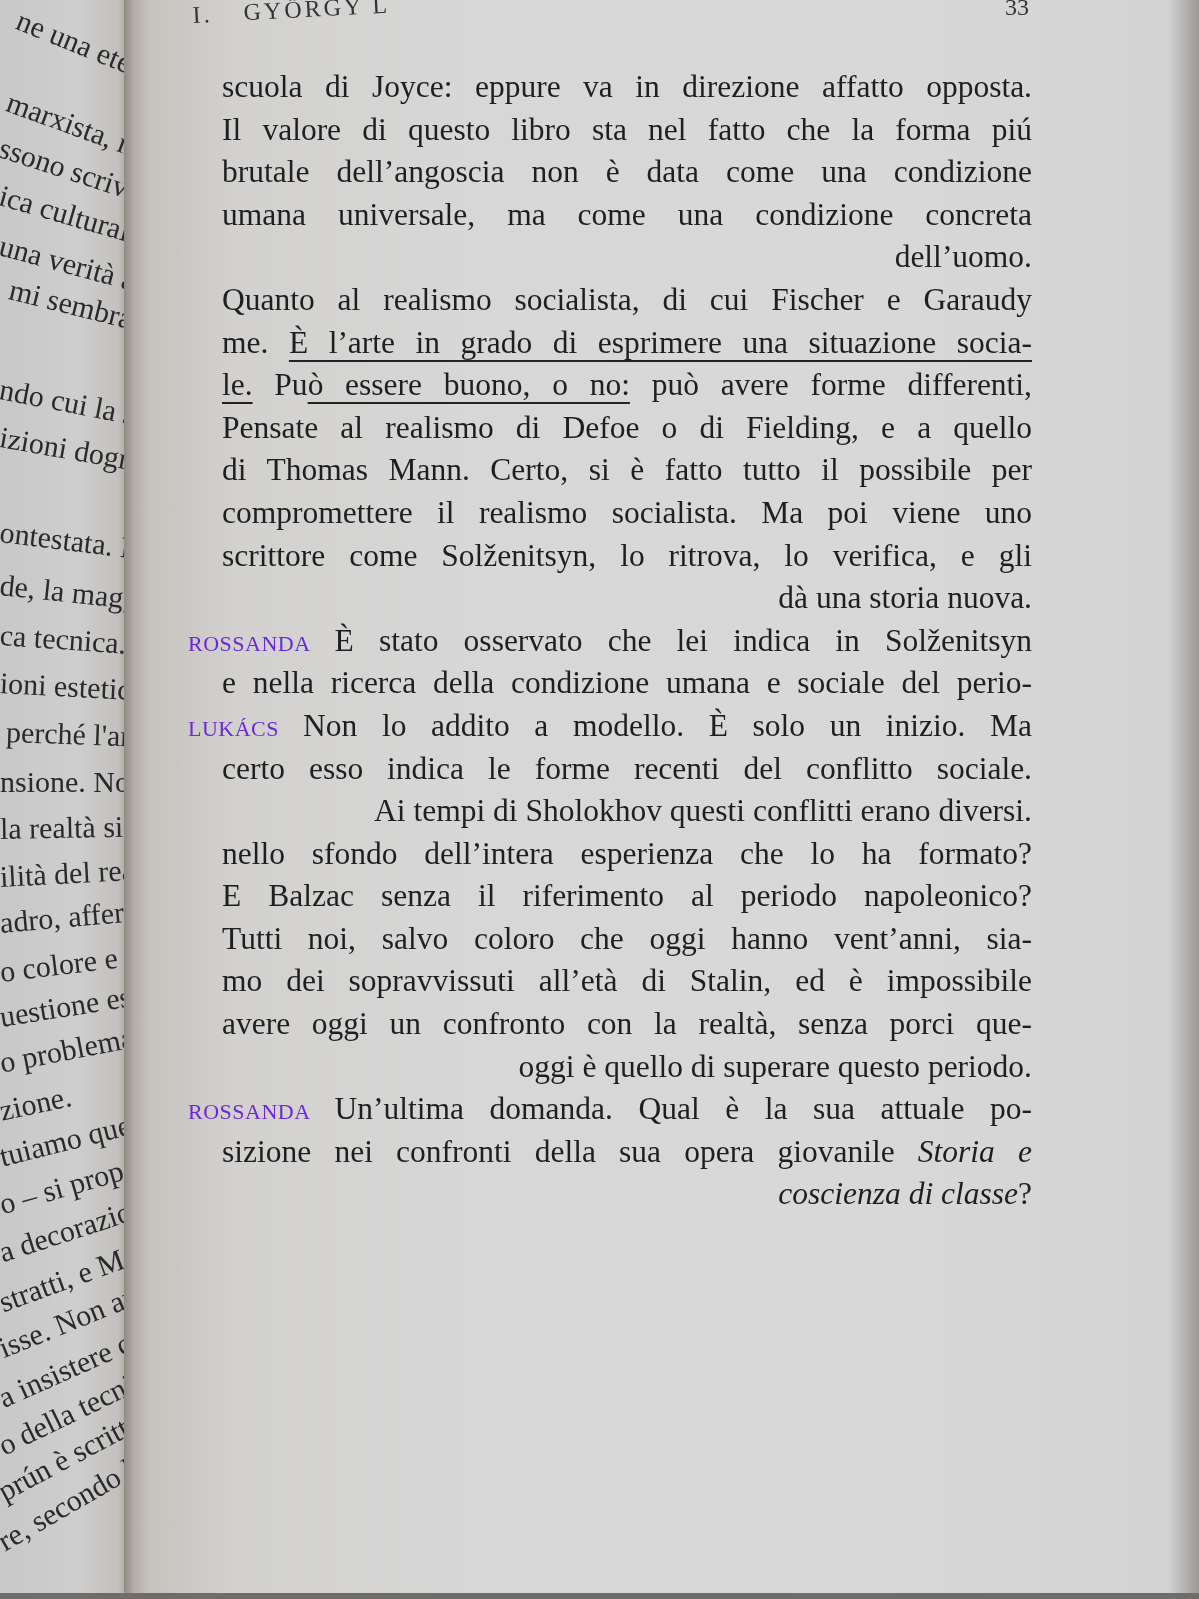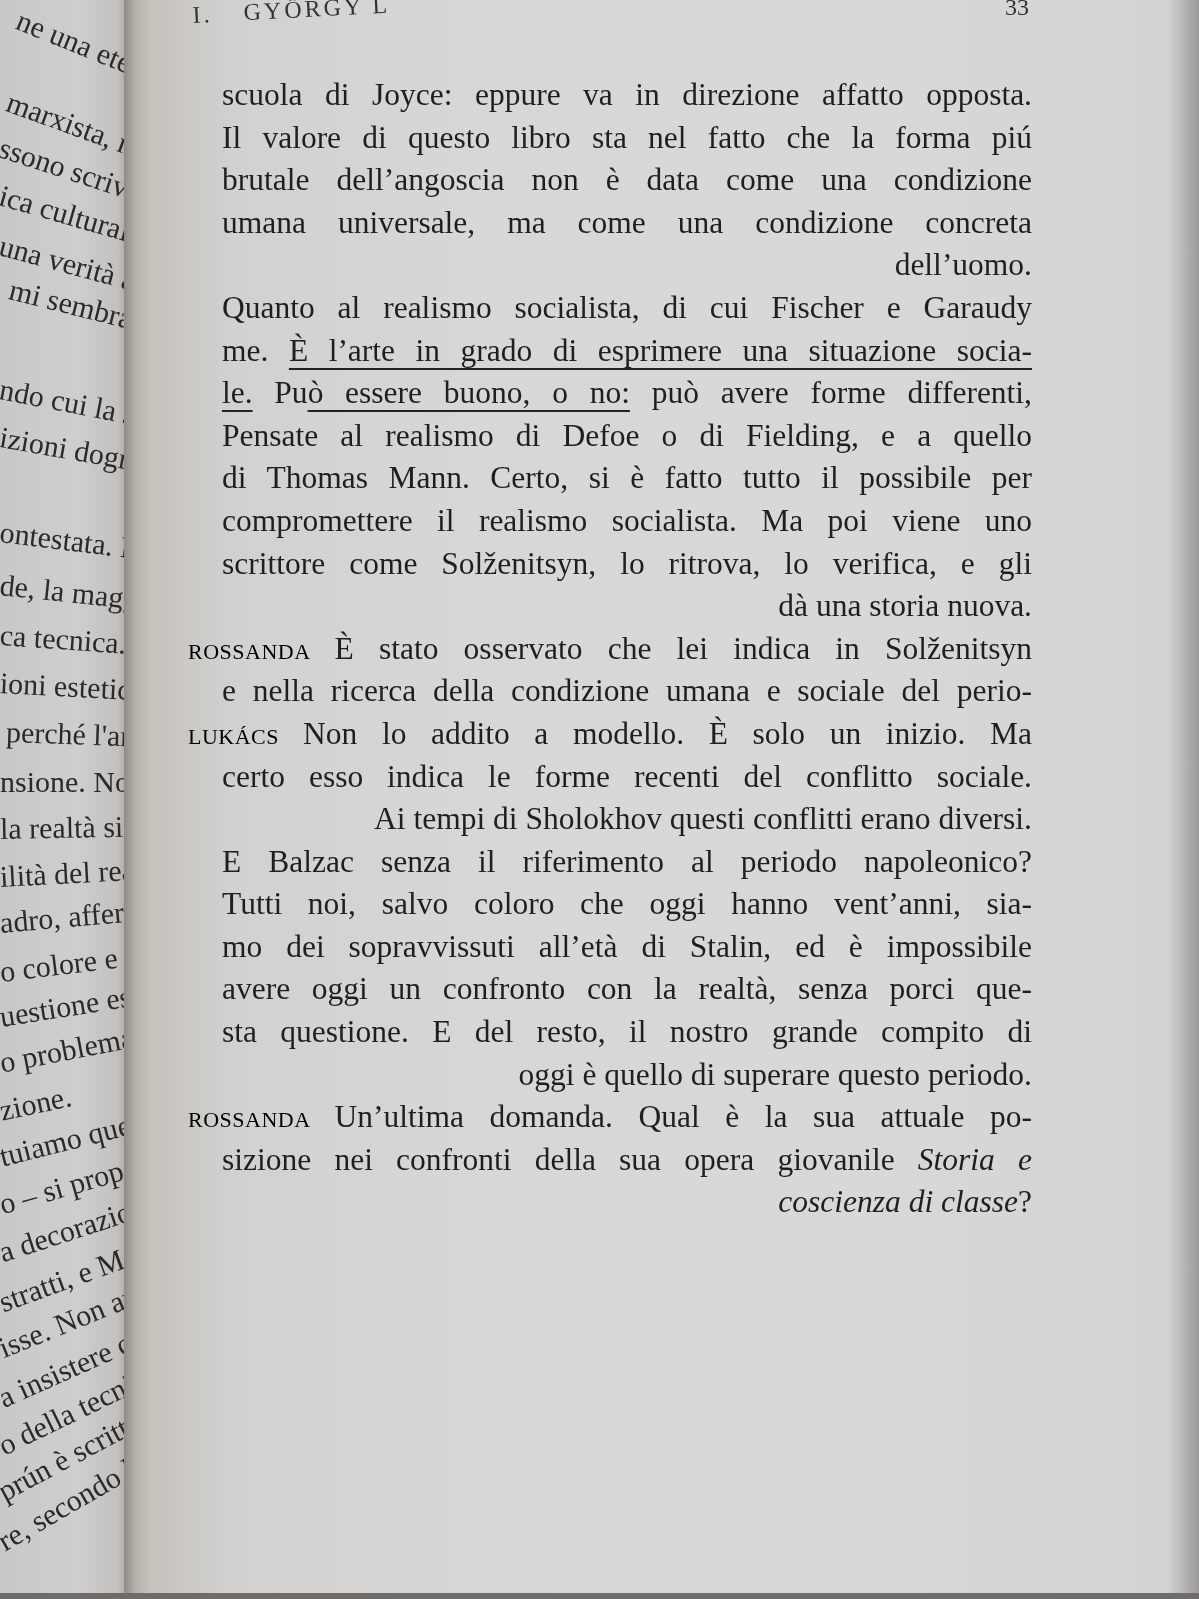--- a/index.html
+++ b/index.html
@@ -74,21 +74,21 @@
     .page-number {
       position: absolute;
       left: 1005px;
       top: -6px;
       font-size: 24px;
       color: #333;
     }
     .text-block {
       position: absolute;
       left: 222px;
-      top: 74px;
+      top: 66px;
       width: 810px;
       color: #1f1f1f;
       font-size: 31.5px;
       line-height: 42.6px;
     }
     .line {
       white-space: nowrap;
       height: 42.6px;
       display: block;
       text-align: right;
@@ -96,21 +96,21 @@
     .line.justify {
       text-align: justify;
       text-align-last: justify;
     }
     .speaker {
       font-size: 22px;
       letter-spacing: 0.5px;
       text-transform: uppercase;
       margin-left: -34px;
       margin-right: 24px;
-      color: #000000;
+      color: #6d28d9;
     }
     .u {
       text-decoration: underline;
       text-decoration-thickness: 2px;
       text-underline-offset: 7px;
       text-decoration-color: #222;
     }
     .it { font-style: italic; }
   </style>
 </head>
@@ -174,24 +174,24 @@
     <div class="line justify"><span class="">Pensate al realismo di Defoe o di Fielding, e a quello</span></div>
     <div class="line justify"><span class="">di Thomas Mann. Certo, si è fatto tutto il possibile per</span></div>
     <div class="line justify"><span class="">compromettere il realismo socialista. Ma poi viene uno</span></div>
     <div class="line justify"><span class="">scrittore come Solženitsyn, lo ritrova, lo verifica, e gli</span></div>
     <div class="line"><span class="">dà una storia nuova.</span></div>
     <div class="line justify"><span class="speaker">Rossanda</span><span class="">È stato osservato che lei indica in Solženitsyn</span></div>
     <div class="line justify"><span class="">e nella ricerca della condizione umana e sociale del perio-</span></div>
     <div class="line justify"><span class="speaker">Lukács</span><span class="">Non lo addito a modello. È solo un inizio. Ma</span></div>
     <div class="line justify"><span class="">certo esso indica le forme recenti del conflitto sociale.</span></div>
     <div class="line"><span class="">Ai tempi di Sholokhov questi conflitti erano diversi.</span></div>
+    <div class="line justify"><span class="">nello sfondo dell’intera esperienza che lo ha formato?</span></div>
     <div class="line justify"><span class="">E Balzac senza il riferimento al periodo napoleonico?</span></div>
     <div class="line justify"><span class="">Tutti noi, salvo coloro che oggi hanno vent’anni, sia-</span></div>
     <div class="line justify"><span class="">mo dei sopravvissuti all’età di Stalin, ed è impossibile</span></div>
     <div class="line justify"><span class="">avere oggi un confronto con la realtà, senza porci que-</span></div>
-    <div class="line justify"><span class="">sta questione. E del resto, il nostro grande compito di</span></div>
     <div class="line"><span class="">oggi è quello di superare questo periodo.</span></div>
     <div class="line justify"><span class="speaker">Rossanda</span><span class="">Un’ultima domanda. Qual è la sua attuale po-</span></div>
     <div class="line justify"><span class="">sizione nei confronti della sua opera giovanile </span><span class="it">Storia e</span></div>
     <div class="line"><span class="it">coscienza di classe</span><span class="">?</span></div>
   </div>
 
 <div class="bottom-edge"></div>
 
 </body></html>

